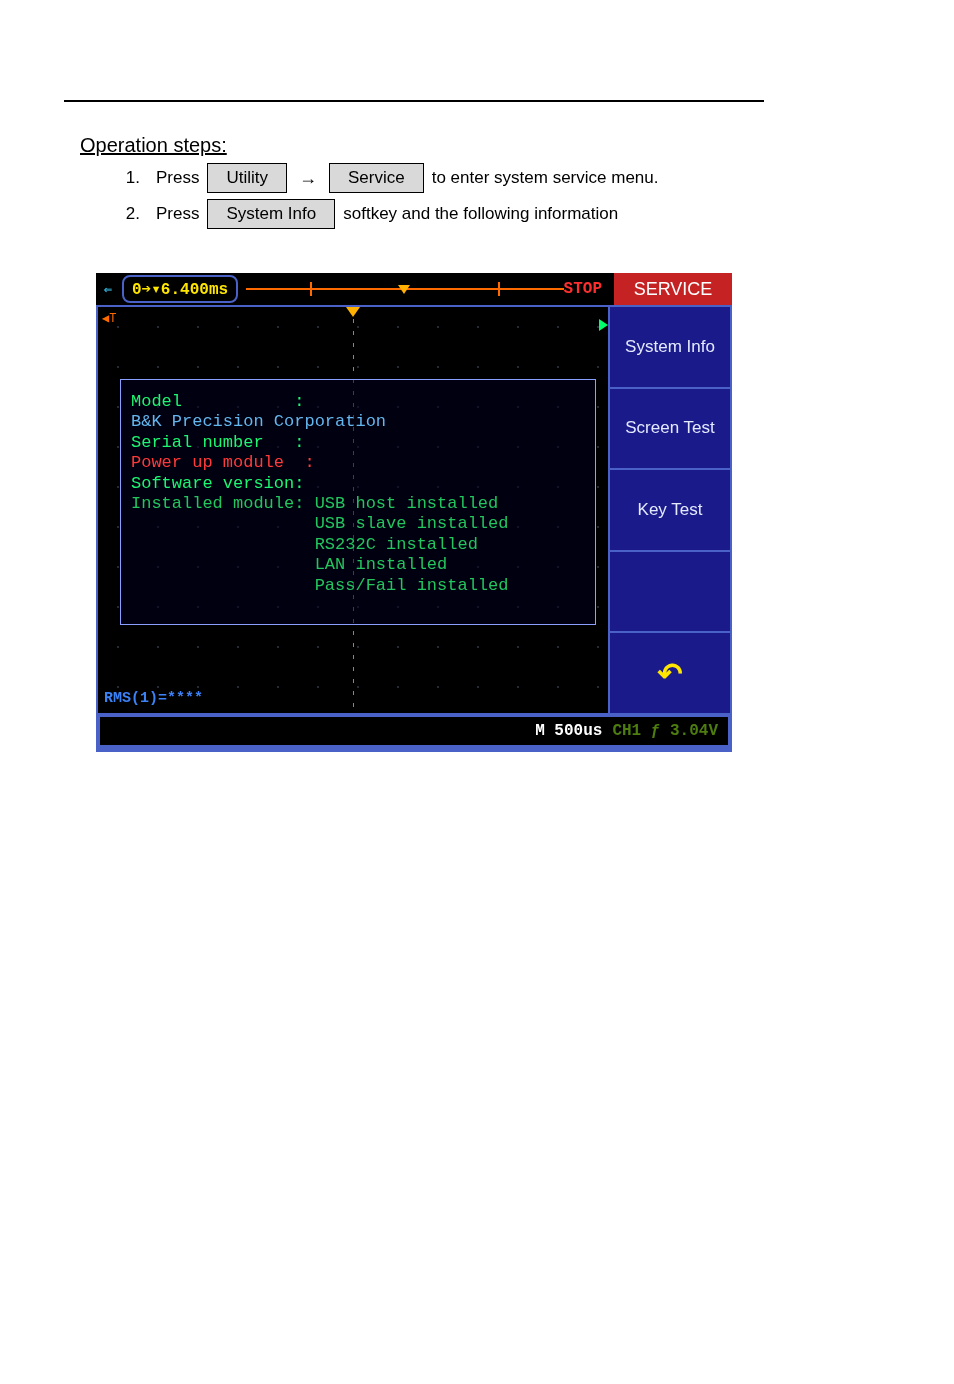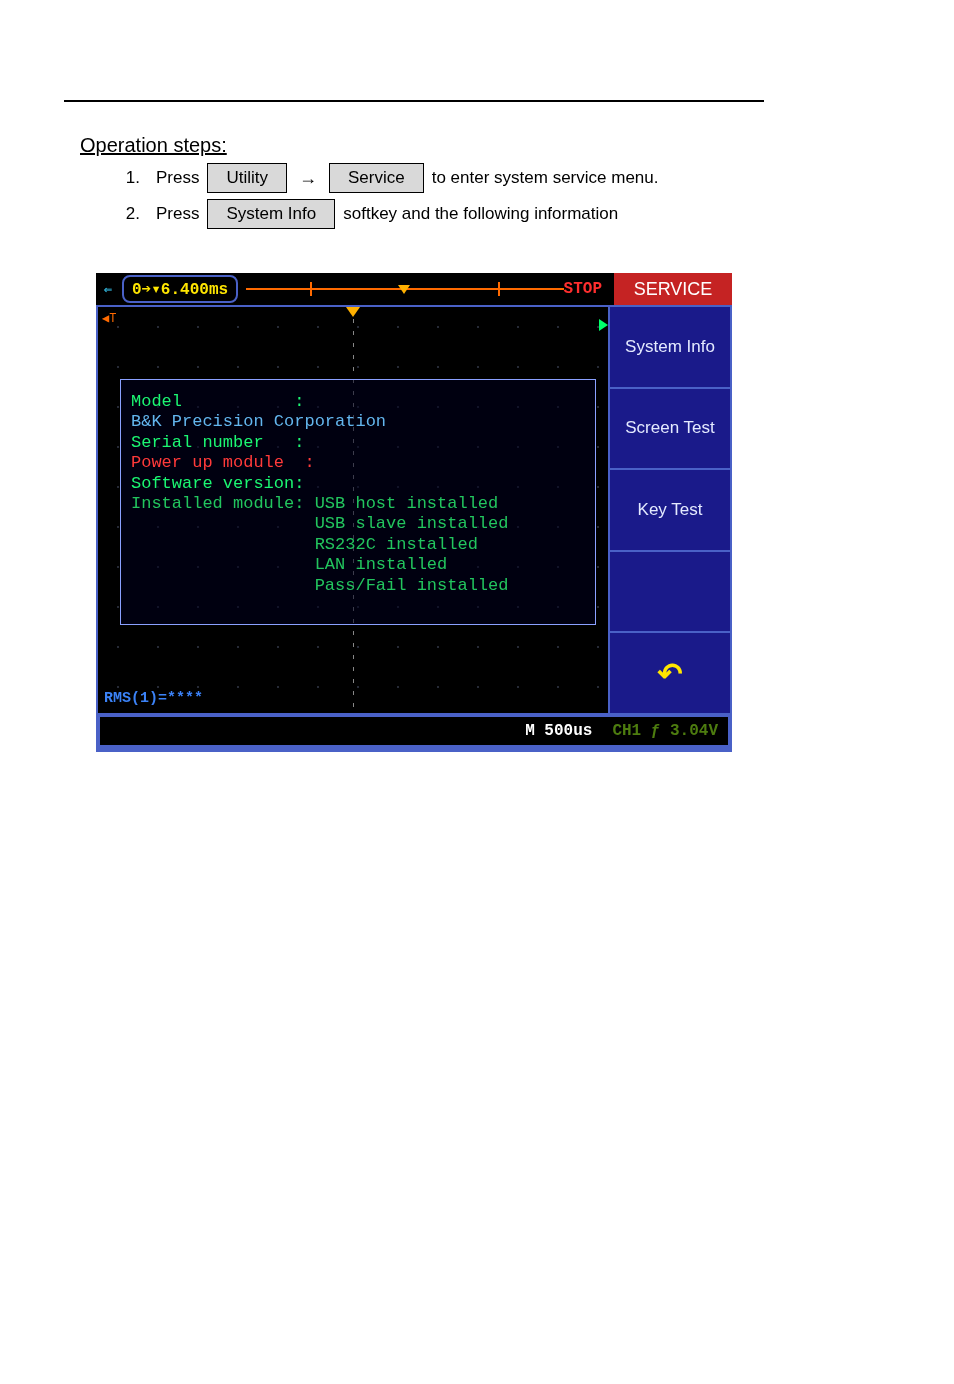--- a/index.html
+++ b/index.html
@@ -264,21 +264,21 @@
   }
   .scope-bottombar {
     height: 32px;
     background: #000;
     border: 2px solid #4a61c7;
     margin: 0 2px 2px 2px;
     display: flex;
     align-items: center;
     justify-content: flex-end;
     padding: 0 10px;
-    gap: 20px;
+    gap: 10px;
     box-sizing: border-box;
   }
   .tb-text {
     color: #fff;
     font-size: 16px;
     font-weight: bold;
   }
   .ch-text {
     color: #4d7c0f;
     font-size: 16px;

